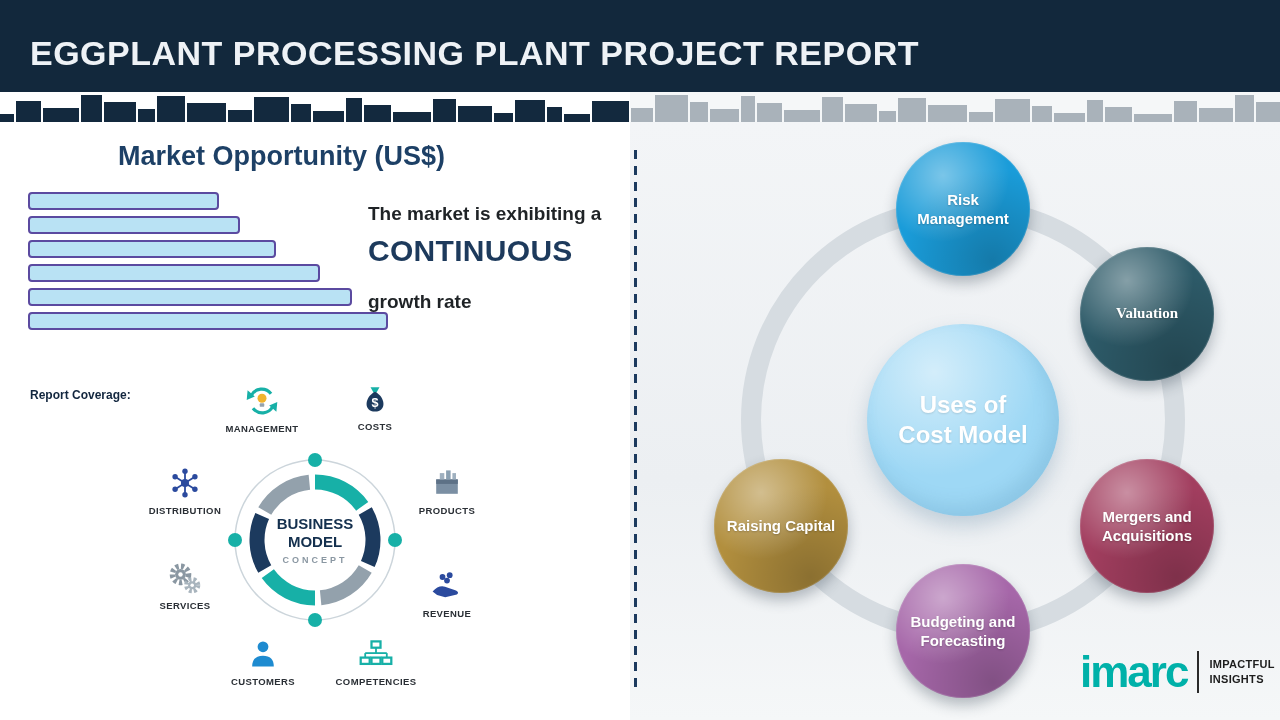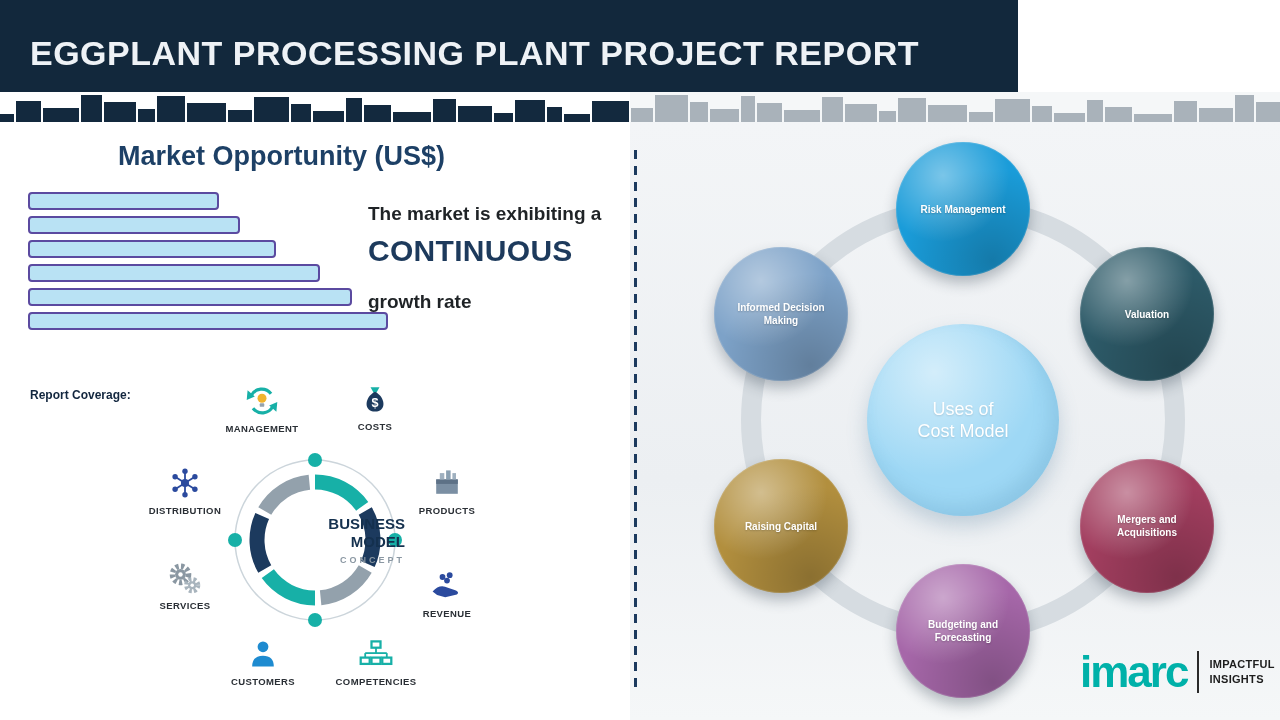--- a/index.html
+++ b/index.html
@@ -1,21 +1,21 @@
 <!DOCTYPE html>
 <html><head>
 <meta charset="utf-8">
 <style>
   * { margin:0; padding:0; box-sizing:border-box; }
   html,body { width:1280px; height:720px; }
   body { font-family:"Liberation Sans", sans-serif; background:#fff; overflow:hidden; }
   .page { position:relative; width:1280px; height:720px; background:#fff; overflow:hidden; }
 
   
-  .header { position:absolute; left:0; top:0; width:1018px; height:92px; background:#12283c; }
+  .header { position:absolute; left:0; top:0; width:1280px; height:92px; background:#12283c; }
   .header-title { position:absolute; left:30px; top:34px; font-size:34px; font-weight:800; color:#eef2f6; letter-spacing:.5px; white-space:nowrap; }
   .skyline-strip { position:absolute; left:0; top:92px; width:1280px; height:30px; }
   .skyline-fade { position:absolute; left:630px; top:92px; width:650px; height:30px; background:rgba(240,243,245,.68); }
 
   
   .right-panel { position:absolute; left:630px; top:122px; width:650px; height:598px;
     background:linear-gradient(180deg,#f3f5f7 0%,#eceff2 60%,#f5f7f8 100%); }
   .divider { position:absolute; left:634px; top:150px; width:3px; height:540px;
     background:repeating-linear-gradient(180deg,#1c3a5e 0 9px,transparent 9px 16px); }
 
@@ -25,40 +25,40 @@
   .bar { height:18px; border:2px solid #5b4aa0; background:#b9e2f4; border-radius:4px; margin-bottom:6px; }
   .growth-block { position:absolute; left:368px; top:203px; width:265px; color:#1f2326; }
   .growth-line1 { font-size:19px; font-weight:700; }
   .growth-highlight { font-size:30px; font-weight:800; color:#1d3a5c; margin-top:9px; letter-spacing:.3px; }
   .growth-line2 { font-size:19px; font-weight:700; margin-top:23px; }
 
   
   .coverage-label { position:absolute; left:30px; top:388px; font-size:12px; font-weight:700; color:#12263e; }
   .bm-ring { position:absolute; left:225px; top:450px; width:180px; height:180px; }
   .bm-center { position:absolute; left:225px; top:450px; width:180px; height:180px;
-    display:flex; flex-direction:column; align-items:flex-end; justify-content:center; text-align:center; }
+    display:flex; flex-direction:column; align-items:center; justify-content:center; text-align:center; }
   .bm-center .l1, .bm-center .l2 { font-size:15px; font-weight:800; color:#14304e; line-height:1.2; }
   .bm-center .l3 { font-size:9px; font-weight:700; color:#8a97a2; letter-spacing:3px; margin-top:4px; }
   .cov-item { position:absolute; transform:translateX(-50%); display:flex; flex-direction:column; align-items:center; gap:4px; width:110px; }
   .cov-item .lbl { font-size:9.5px; font-weight:700; letter-spacing:.4px; color:#2a2f35; }
   .cov-icon { width:36px; height:36px; }
 
   
   .cm-ring { position:absolute; left:0; top:0; width:650px; height:598px; }
   .cm-center { position:absolute; left:237px; top:202px; width:192px; height:192px; border-radius:50%;
     display:flex; flex-direction:column; align-items:center; justify-content:center; text-align:center;
     background-image:radial-gradient(circle at 35% 25%, rgba(255,255,255,.55), rgba(255,255,255,0) 55%);
     box-shadow:0 10px 20px rgba(90,130,160,.3), inset -8px -10px 18px rgba(60,120,160,.18); }
-  .cm-center .t { font-size:18px; font-weight:400; color:#fff; line-height:1.25; text-shadow:0 1px 2px rgba(0,0,0,.12); }
+  .cm-center .t { font-size:24px; font-weight:700; color:#fff; line-height:1.25; text-shadow:0 1px 2px rgba(0,0,0,.12); }
   .cm-node { position:absolute; width:134px; height:134px; border-radius:50%;
     display:flex; align-items:center; justify-content:center; text-align:center; padding:12px;
     background-image:radial-gradient(circle at 35% 25%, rgba(255,255,255,.42), rgba(255,255,255,0) 50%),
                      radial-gradient(circle at 72% 88%, rgba(0,0,0,.22), rgba(0,0,0,0) 60%);
     box-shadow:0 7px 14px rgba(40,55,70,.32), inset 0 0 0 1px rgba(255,255,255,.12); }
-  .cm-node .lbl { font-size:10px; font-weight:800; color:#fff; line-height:1.3; text-shadow:0 1px 2px rgba(0,0,0,.22); }
+  .cm-node .lbl { font-size:15px; font-weight:800; color:#fff; line-height:1.3; text-shadow:0 1px 2px rgba(0,0,0,.22); }
 
   
   .imarc { position:absolute; left:1080px; top:650px; display:flex; align-items:center; gap:10px; }
   .imarc-brand { font-size:44px; font-weight:800; letter-spacing:-2px; line-height:1; }
   .imarc-sep { width:2px; height:42px; background:#2a2a2a; }
   .imarc-tag { font-size:11px; font-weight:800; color:#1d1d1d; letter-spacing:.3px; line-height:1.35; }
 </style>
 </head>
 <body>
 
@@ -124,34 +124,31 @@
     </svg>
 
     <div class="cm-center" style="background-color: rgb(158, 216, 245);">
       <div class="t">Uses of</div>
       <div class="t">Cost Model</div>
     </div>
 
     <div class="cm-node" style="left: 266px; top: 20px; background-color: rgb(26, 156, 217);">
       <span class="lbl">Risk Management</span>
     </div>
-    <div class="cm-node" style="left: 450px; top: 125px; background-color: rgb(45, 90, 104);">
+    <div class="cm-node" style="left: 450px; top: 125px; background-color: rgb(45, 90, 104); font-family: Liberation Serif, serif;">
       <span class="lbl">Valuation</span>
     </div>
     <div class="cm-node" style="left: 450px; top: 337px; background-color: rgb(162, 62, 95);">
       <span class="lbl">Mergers and Acquisitions</span>
     </div>
     <div class="cm-node" style="left: 266px; top: 442px; background-color: rgb(166, 103, 169);">
       <span class="lbl">Budgeting and Forecasting</span>
     </div>
     <div class="cm-node" style="left: 84px; top: 337px; background-color: rgb(178, 143, 62);">
       <span class="lbl">Raising Capital</span>
-    </div>
-    <div class="cm-node" style="left: 84px; top: 125px; background-color: rgb(125, 162, 200);">
-      <span class="lbl">Informed Decision Making</span>
     </div>
   </div>
 
   <div class="divider"></div>
 
   <div class="market-heading">Market Opportunity (US$)</div>
   <div class="bar-chart">
       <div class="bar" style="width: 191px; background: rgb(185, 226, 244); border-color: rgb(91, 74, 160);"></div>
       <div class="bar" style="width: 212px; background: rgb(185, 226, 244); border-color: rgb(91, 74, 160);"></div>
       <div class="bar" style="width: 248px; background: rgb(185, 226, 244); border-color: rgb(91, 74, 160);"></div>

